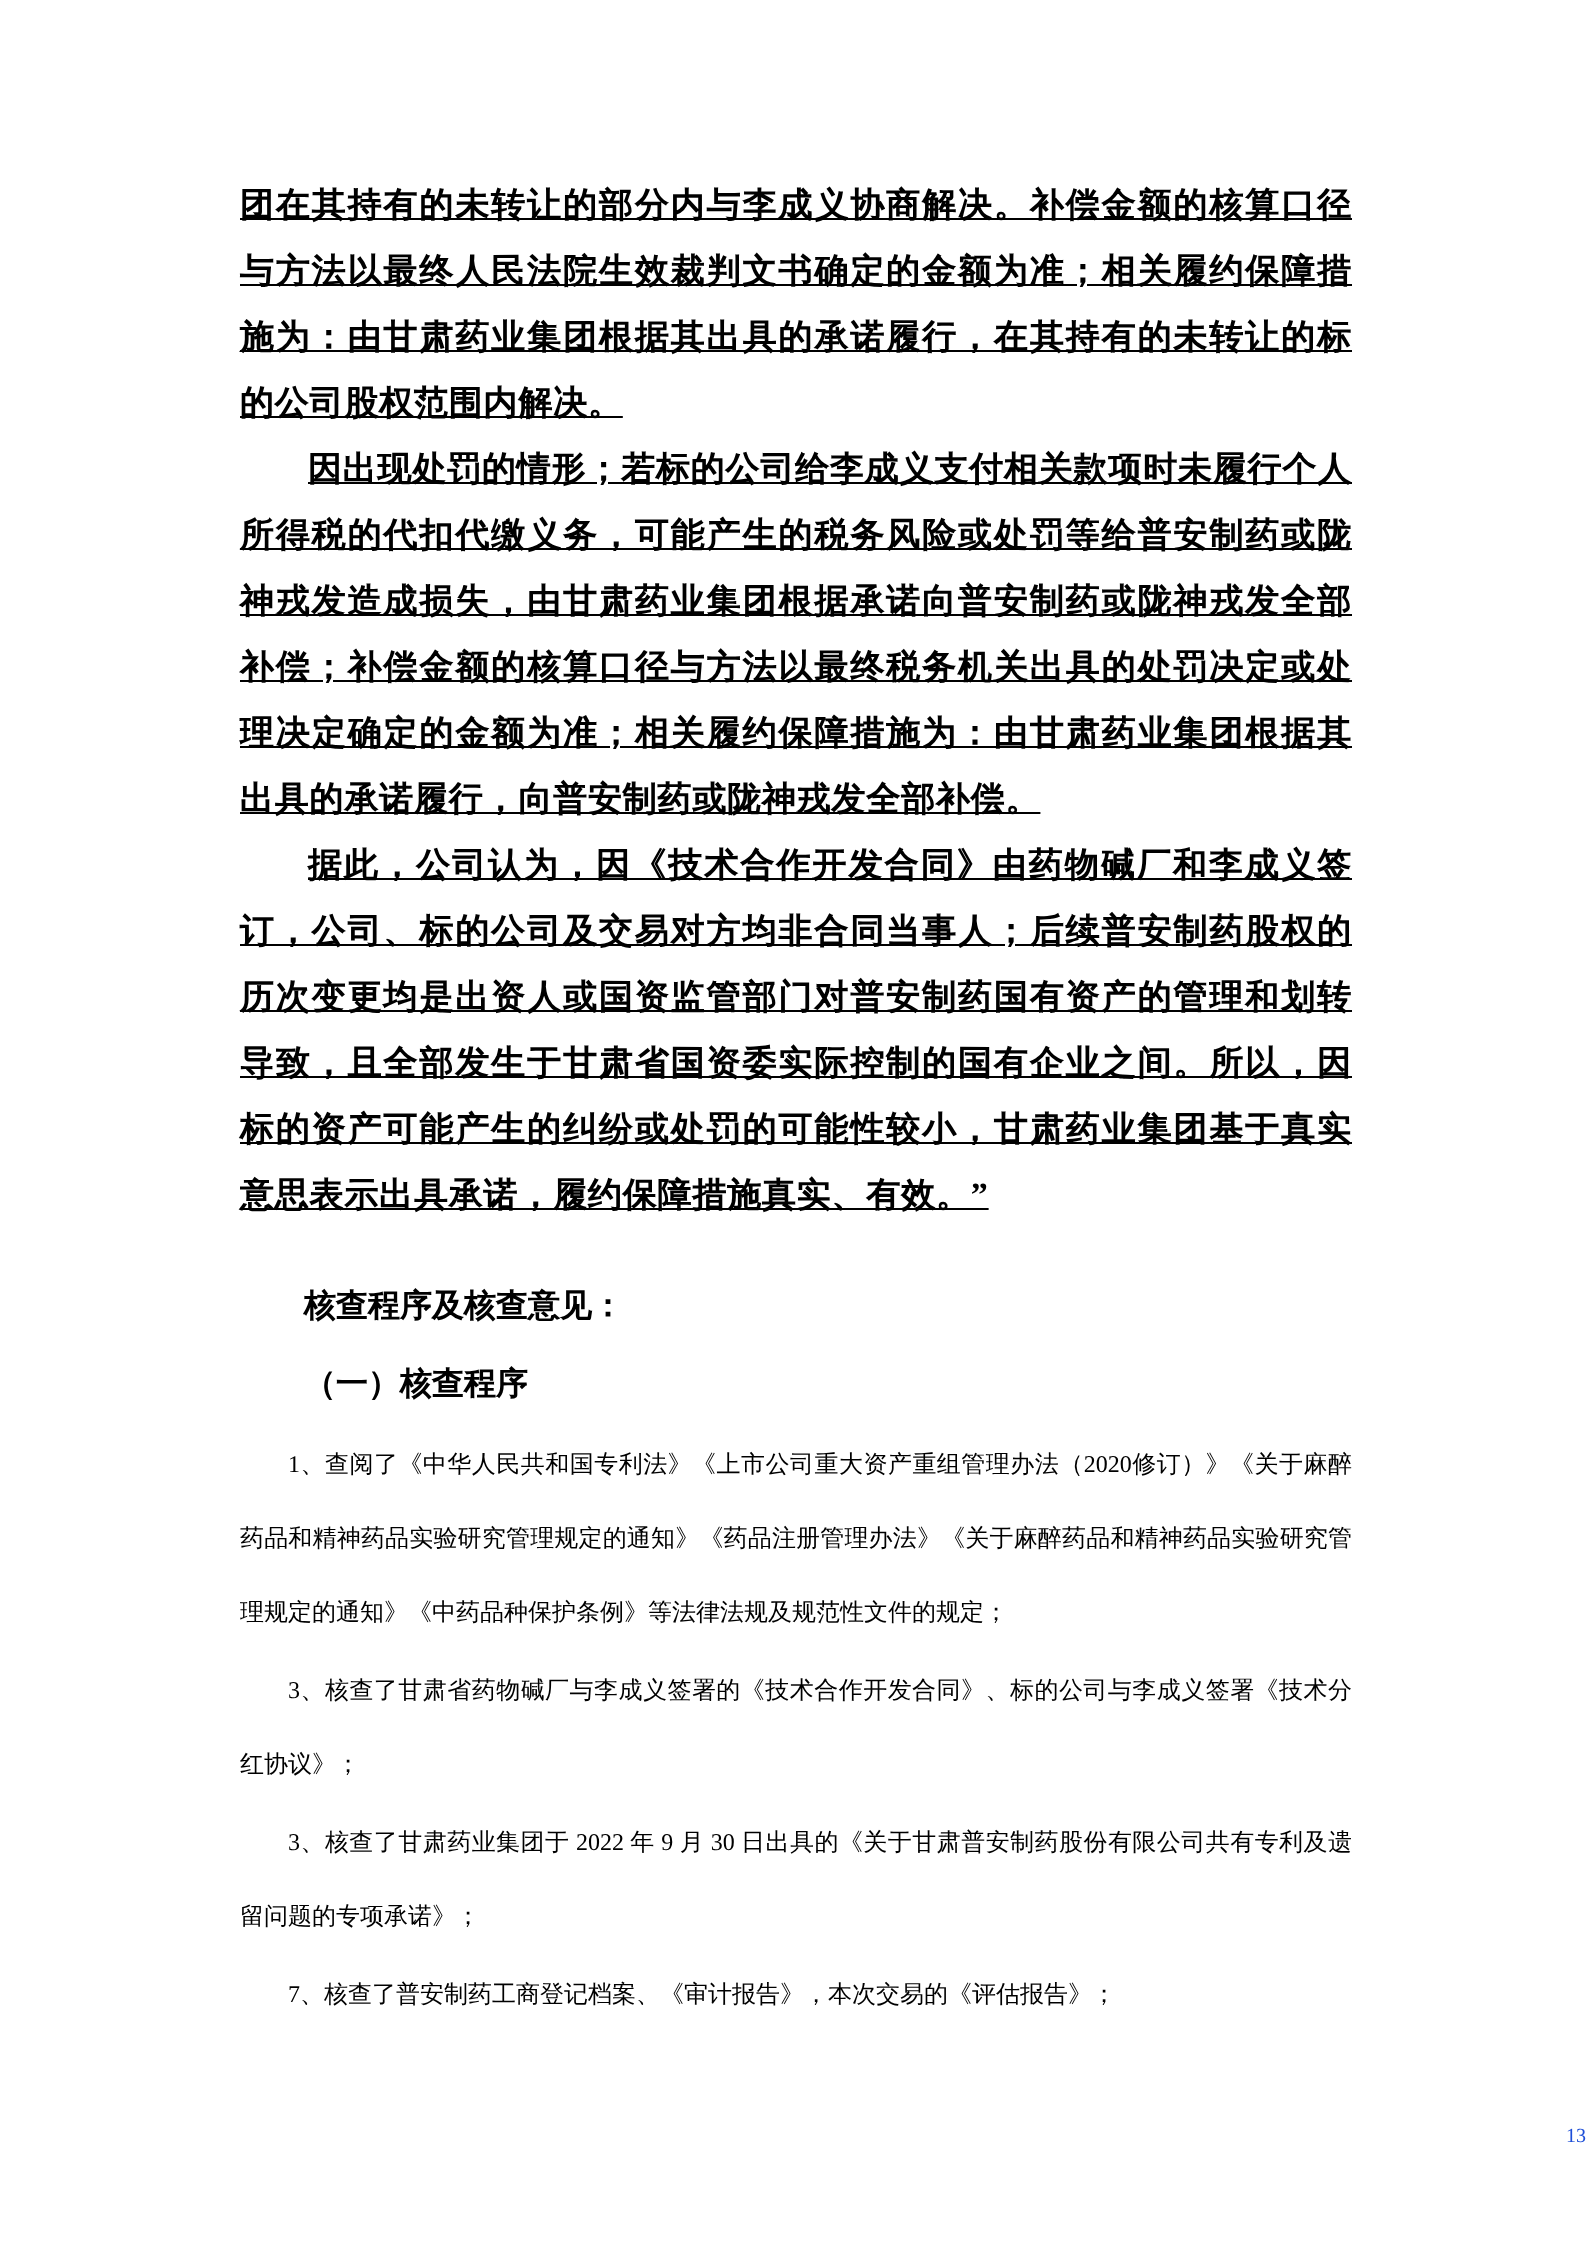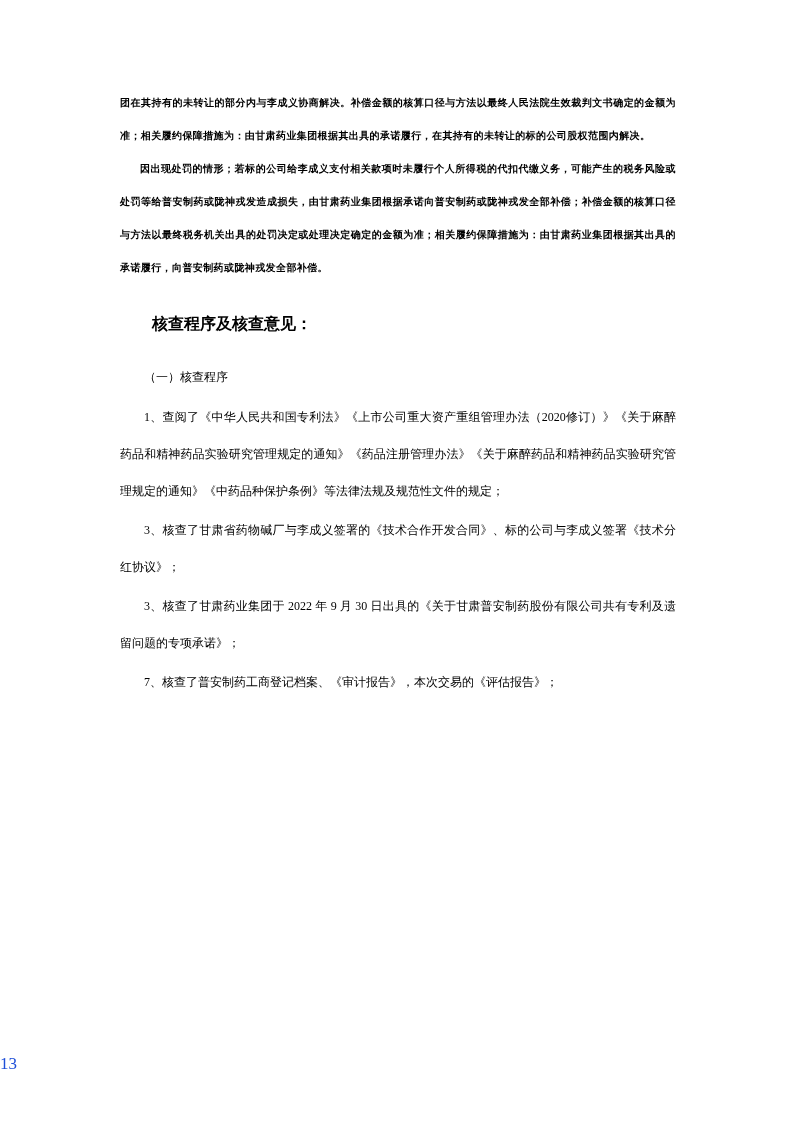--- a/index.html
+++ b/index.html
@@ -23,68 +23,70 @@
     top: 86px;
     left: 120px;
     width: 556px;
   }
   p {
     margin: 0;
     text-align: justify;
   }
   
   .quote {
-    font-size: 10px;
+    font-size: 17px;
     font-weight: bold;
     line-height: 33px;
     letter-spacing: 0.4px;
+    text-decoration: underline;
   }
   .indent { text-indent: 2em; }
   .heading {
     margin-top: 23px;
     font-size: 16px;
     font-weight: bold;
     line-height: 33px;
     text-indent: 2em;
   }
   .subheading {
-    margin-top: 21px;
-    font-size: 12px;
-    font-weight: normal;
+    margin-top: 6px;
+    font-size: 16px;
+    font-weight: bold;
     line-height: 33px;
     text-indent: 2em;
   }
   .item {
     margin-top: 2px;
     font-size: 12px;
     font-weight: normal;
     line-height: 37px;
     text-indent: 2em;
   }
   .item-first { margin-top: 5px; }
   .page-number {
     position: absolute;
     left: 0;
     right: 0;
     bottom: 48px;
-    text-align: left;
-    font-size: 17px;
+    text-align: right;
+    font-size: 10px;
     color: #1d4ed8;
   }
 </style>
 </head>
 <body>
 
 <div class="page">
   <div class="content">
 
     <p class="quote">团在其持有的未转让的部分内与李成义协商解决。补偿金额的核算口径与方法以最终人民法院生效裁判文书确定的金额为准；相关履约保障措施为：由甘肃药业集团根据其出具的承诺履行，在其持有的未转让的标的公司股权范围内解决。</p>
 
     <p class="quote indent">因出现处罚的情形；若标的公司给李成义支付相关款项时未履行个人所得税的代扣代缴义务，可能产生的税务风险或处罚等给普安制药或陇神戎发造成损失，由甘肃药业集团根据承诺向普安制药或陇神戎发全部补偿；补偿金额的核算口径与方法以最终税务机关出具的处罚决定或处理决定确定的金额为准；相关履约保障措施为：由甘肃药业集团根据其出具的承诺履行，向普安制药或陇神戎发全部补偿。</p>
 
+    <p class="quote indent">据此，公司认为，因《技术合作开发合同》由药物碱厂和李成义签订，公司、标的公司及交易对方均非合同当事人；后续普安制药股权的历次变更均是出资人或国资监管部门对普安制药国有资产的管理和划转导致，且全部发生于甘肃省国资委实际控制的国有企业之间。所以，因标的资产可能产生的纠纷或处罚的可能性较小，甘肃药业集团基于真实意思表示出具承诺，履约保障措施真实、有效。”</p>
 
     <p class="heading">核查程序及核查意见：</p>
 
     <p class="subheading">（一）核查程序</p>
 
     <p class="item item-first">1、查阅了《中华人民共和国专利法》《上市公司重大资产重组管理办法（2020修订）》《关于麻醉药品和精神药品实验研究管理规定的通知》《药品注册管理办法》《关于麻醉药品和精神药品实验研究管理规定的通知》《中药品种保护条例》等法律法规及规范性文件的规定；</p>
 
     <p class="item">3、核查了甘肃省药物碱厂与李成义签署的《技术合作开发合同》、标的公司与李成义签署《技术分红协议》；</p>
 
     <p class="item">3、核查了甘肃药业集团于 2022 年 9 月 30 日出具的《关于甘肃普安制药股份有限公司共有专利及遗留问题的专项承诺》；</p>

